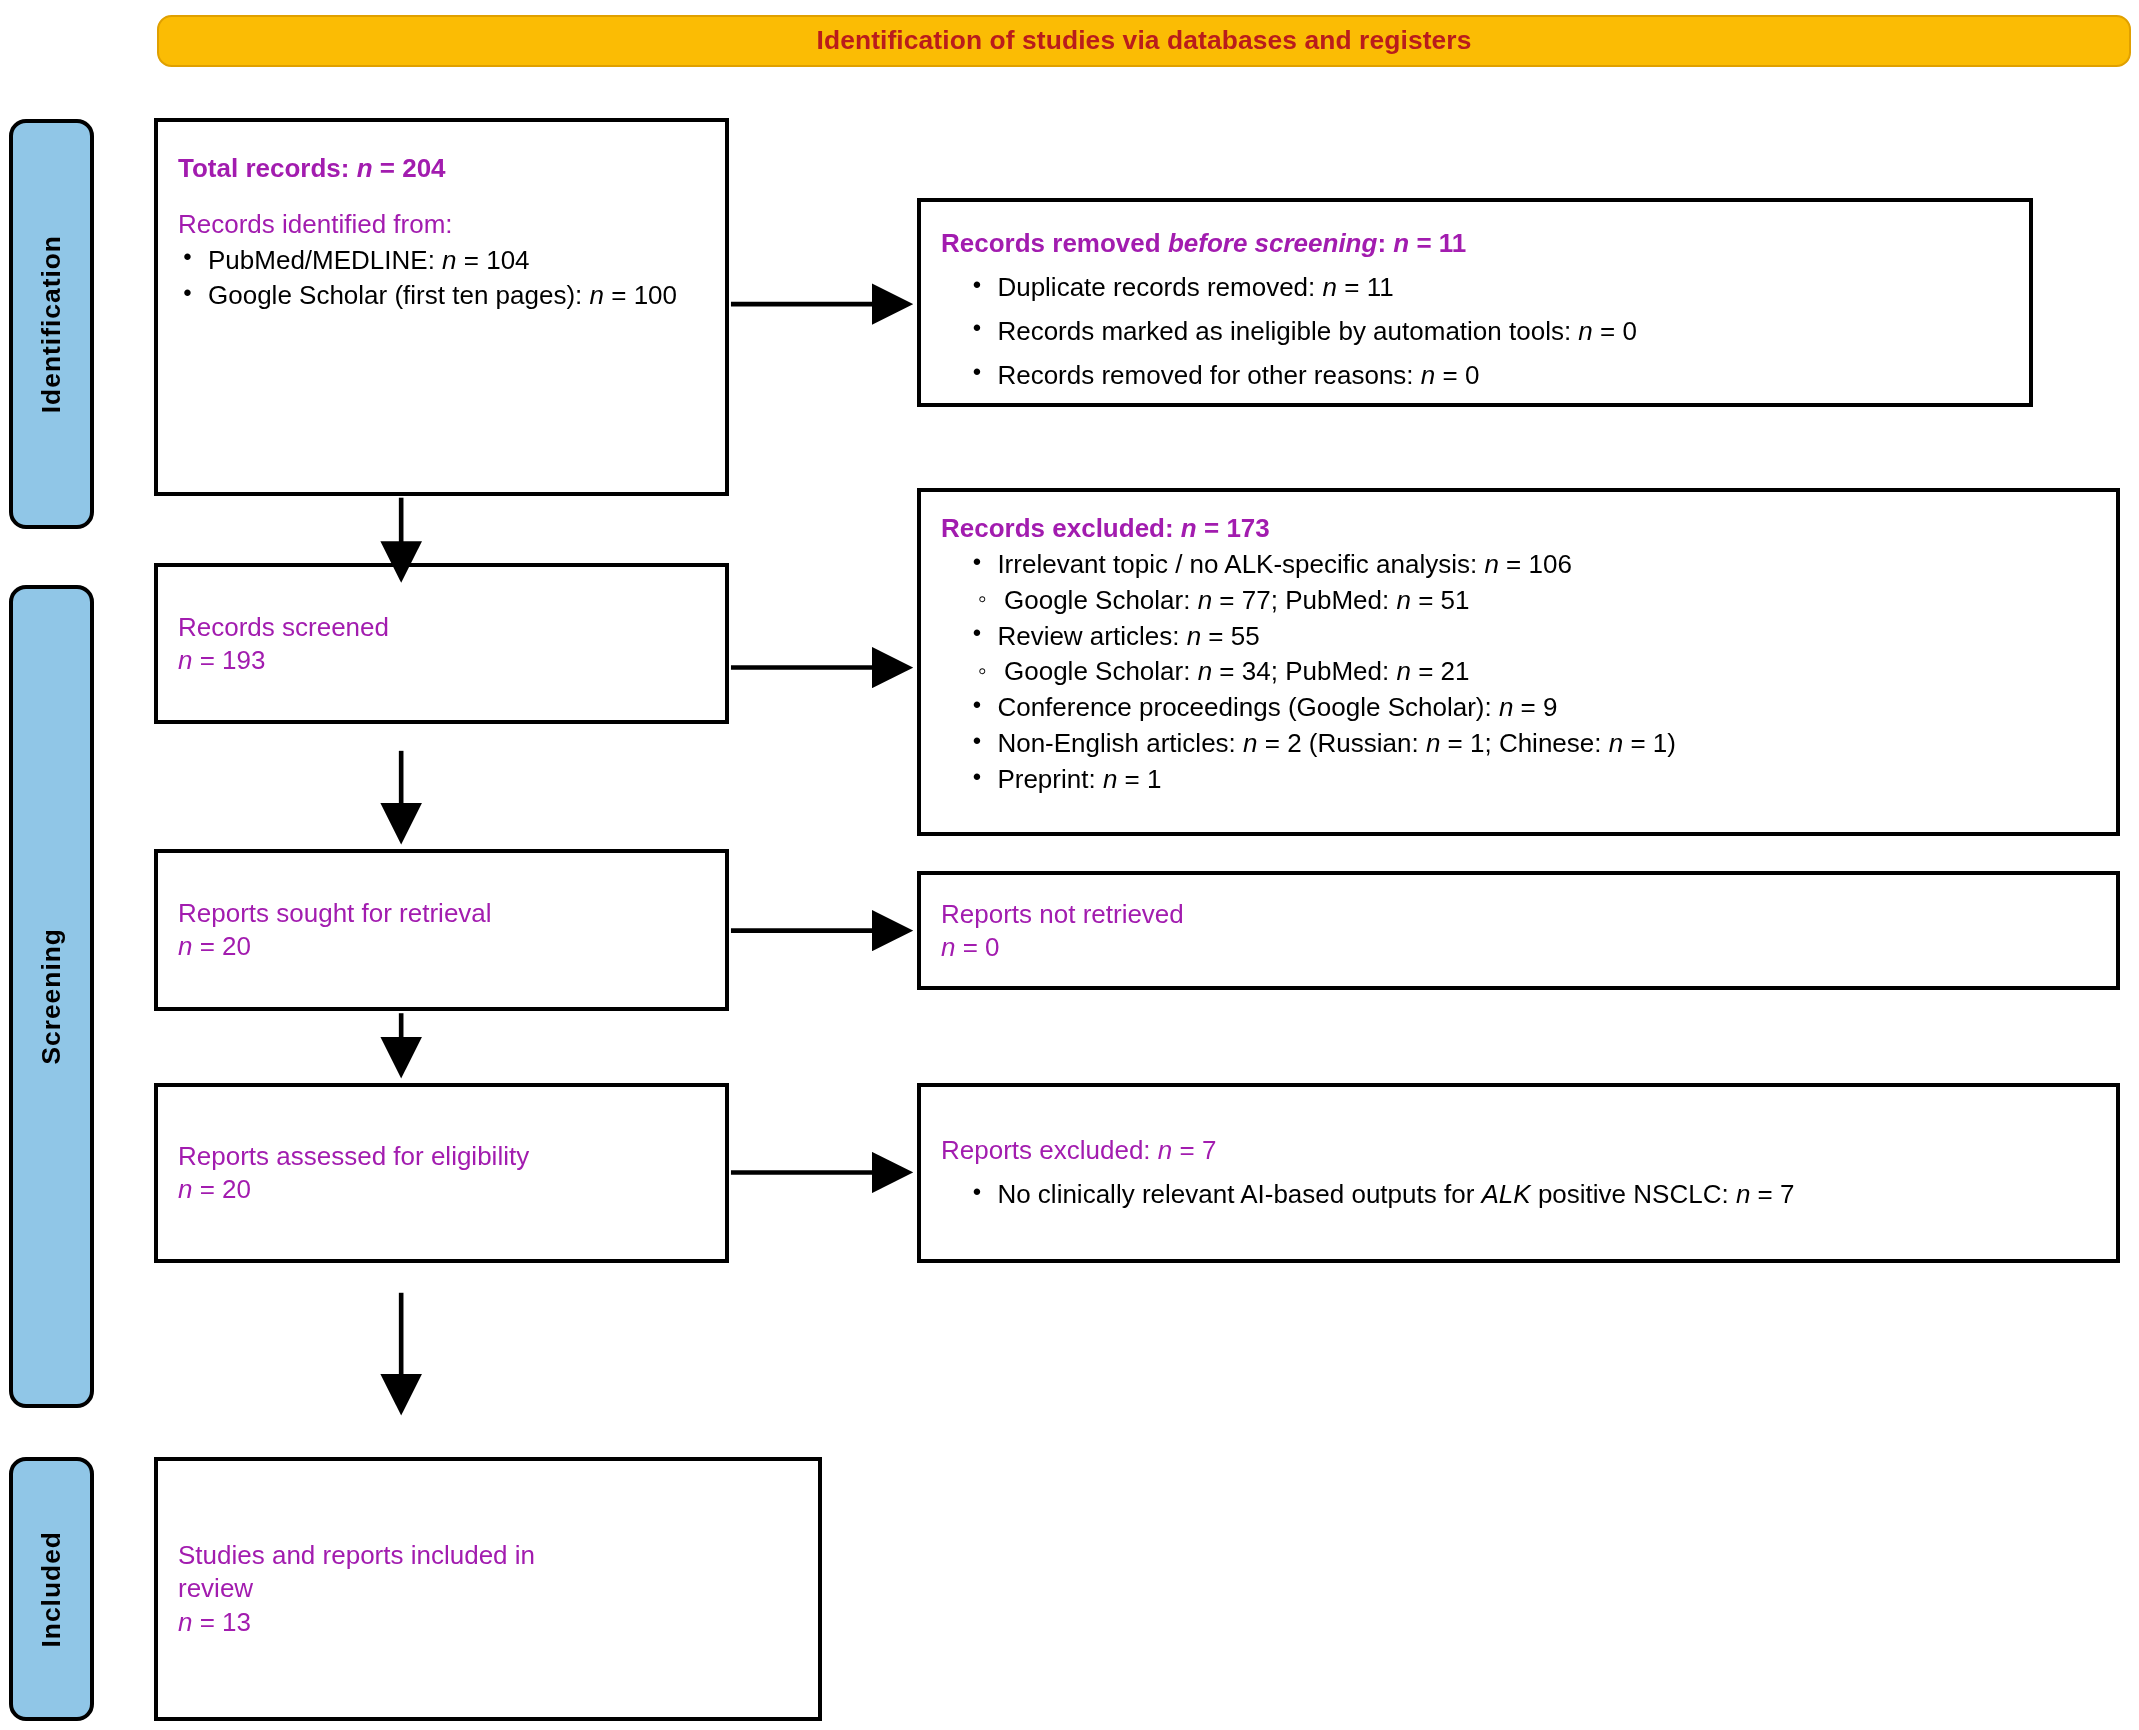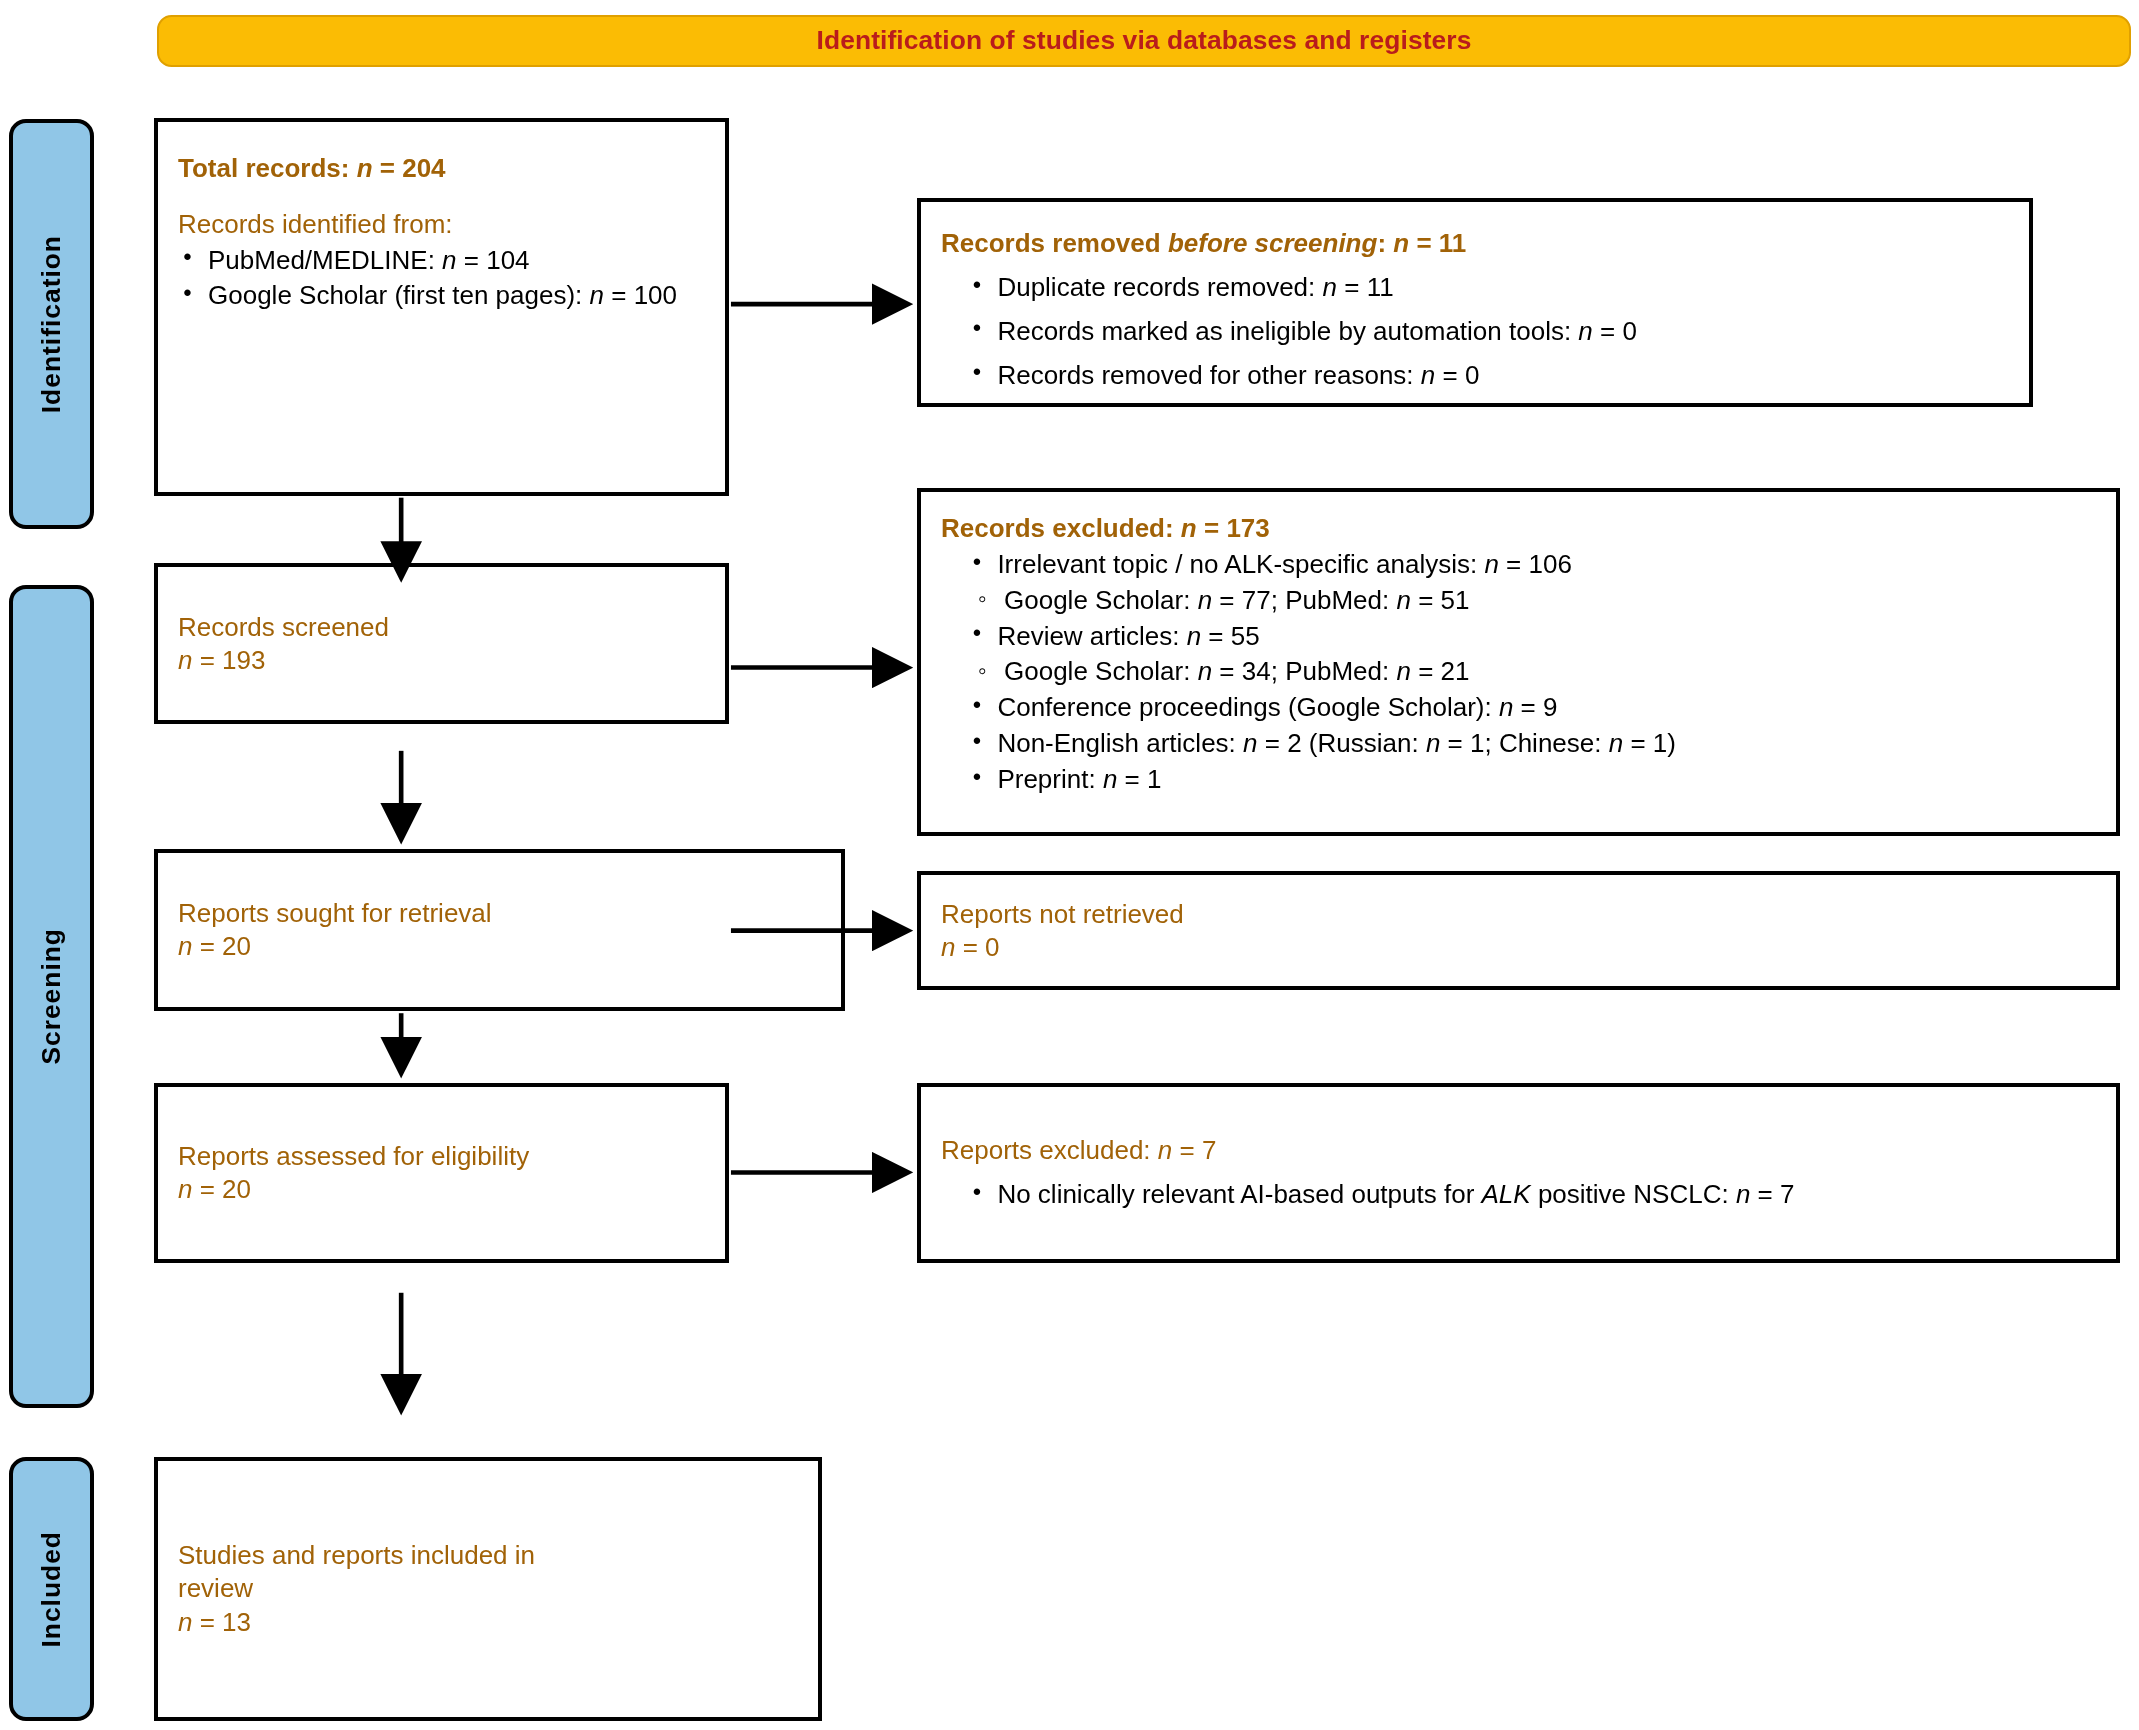--- a/index.html
+++ b/index.html
@@ -78,21 +78,21 @@
     top: 50%;
     transform: translateY(-50%);
   }
   .box-inner.top-anchor {
     top: 30px;
     transform: none;
   }
   .line {
     font-size: 26px;
     line-height: 1.28;
-    color: #a16207;
+    color: #a21caf;
   }
   .line.bold { font-weight: bold; }
   .gap { height: 22.5px; }
   ul.bullets {
     list-style: none;
     margin: 0;
     padding: 0;
   }
   ul.bullets > li {
     position: relative;
@@ -190,21 +190,21 @@
         <li class="hollow"><span>Google Scholar: </span><i class="v">n</i><span> = 77; PubMed: </span><i class="v">n</i><span> = 51</span></li>
         <li class="indent1"><span>Review articles: </span><i class="v">n</i><span> = 55</span></li>
         <li class="hollow"><span>Google Scholar: </span><i class="v">n</i><span> = 34; PubMed: </span><i class="v">n</i><span> = 21</span></li>
         <li class="indent1"><span>Conference proceedings (Google Scholar): </span><i class="v">n</i><span> = 9</span></li>
         <li class="indent1"><span>Non-English articles: </span><i class="v">n</i><span> = 2 (Russian: </span><i class="v">n</i><span> = 1; Chinese: </span><i class="v">n</i><span> = 1)</span></li>
         <li class="indent1"><span>Preprint: </span><i class="v">n</i><span> = 1</span></li>
       </ul>
     </div>
   </div>
 
-  <div class="box" style="left:154px; top:849px; width:691px; height:162px;">
+  <div class="box" style="left:154px; top:849px; width:575px; height:162px;">
     <div class="box-inner">
       <div class="line">Reports sought for retrieval</div>
       <div class="line"><i class="v">n</i><span> = 20</span></div>
     </div>
   </div>
 
   <div class="box" style="left:917px; top:871px; width:1203px; height:119px;">
     <div class="box-inner">
       <div class="line">Reports not retrieved</div>
       <div class="line"><i class="v">n</i><span> = 0</span></div>

